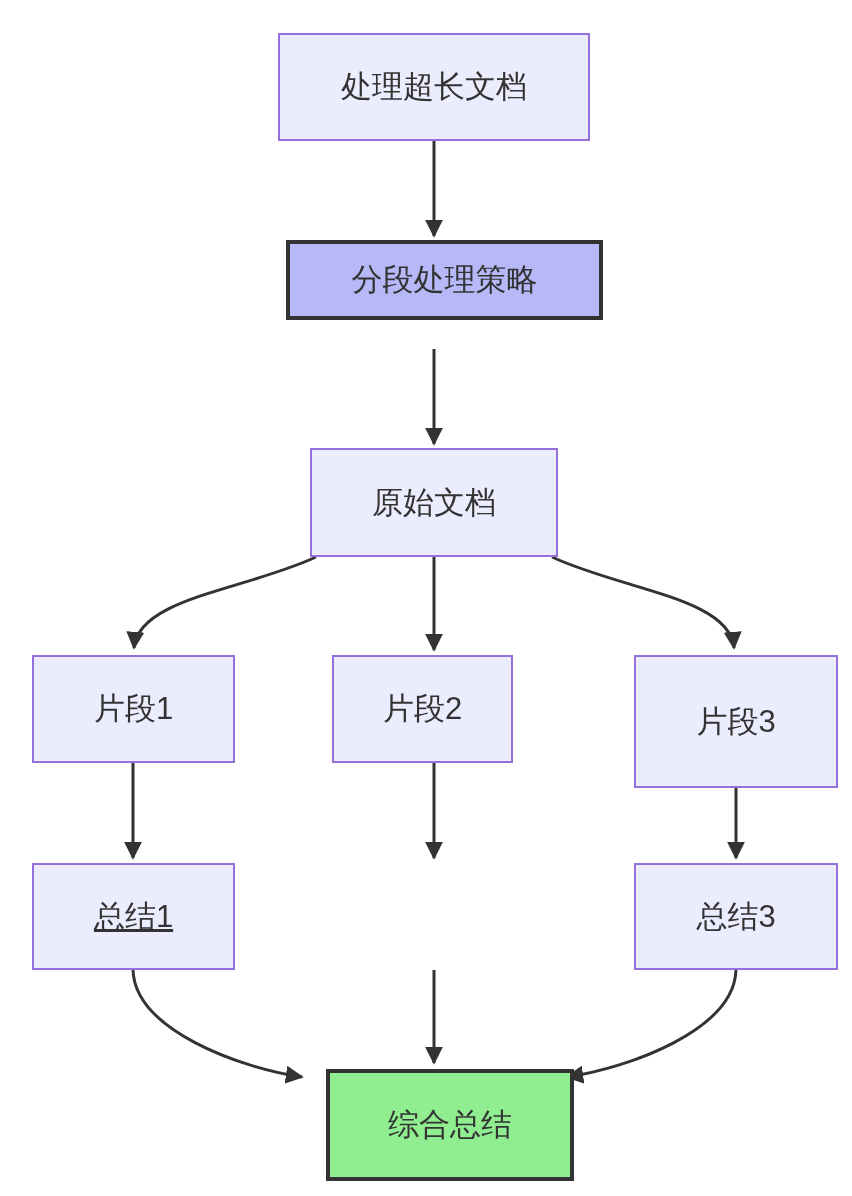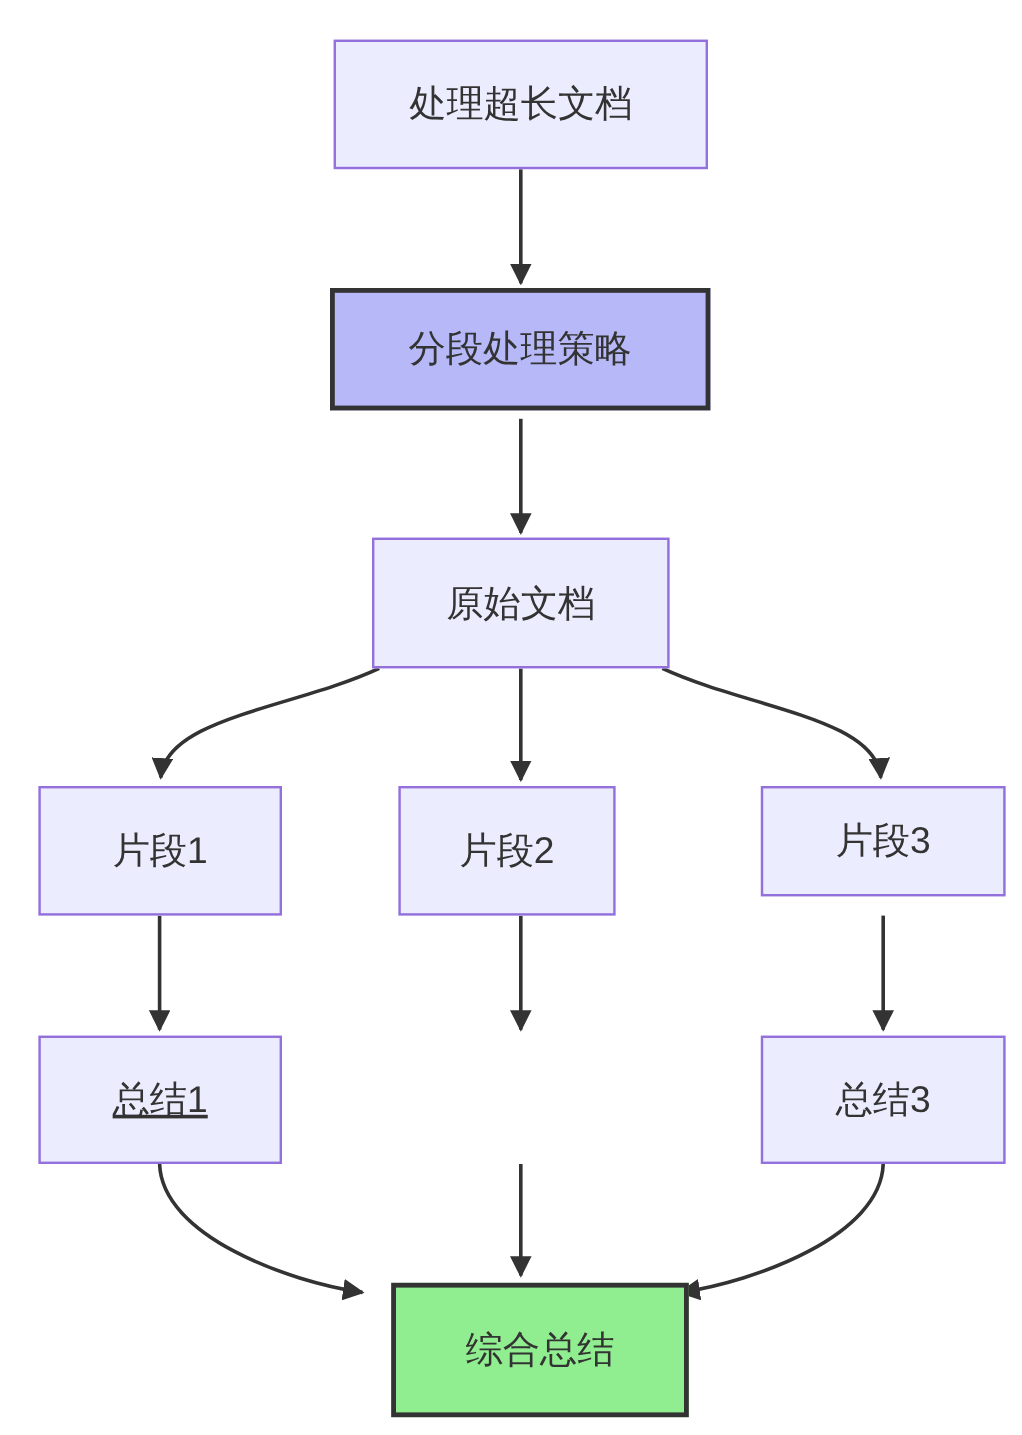--- a/index.html
+++ b/index.html
@@ -69,37 +69,37 @@
 
     <path class="edge" d="M133,970 C135,1030 240,1068 302,1077" marker-end="url(#arrowhead)"></path>
     <path class="edge" d="M434,970 L434,1063" marker-end="url(#arrowhead)"></path>
     <path class="edge" d="M736,970 C734,1030 629,1068 567,1077" marker-end="url(#arrowhead)"></path>
   </svg>
 
   <div class="node" style="left:278px; top:33px; width:312px; height:108px;">
     <span>处理超长文档</span>
   </div>
 
-  <div class="node highlight" style="left:275px; top:240px; width:317px; height:102px;">
+  <div class="node highlight" style="left:286px; top:240px; width:317px; height:80px;">
     <span>分段处理策略</span>
   </div>
 
   <div class="node" style="left:310px; top:448px; width:248px; height:109px;">
     <span>原始文档</span>
   </div>
 
   <div class="node" style="left:32px; top:655px; width:203px; height:108px;">
     <span>片段1</span>
   </div>
 
   <div class="node" style="left:332px; top:655px; width:181px; height:108px;">
     <span>片段2</span>
   </div>
 
-  <div class="node" style="left:634px; top:655px; width:204px; height:92px;">
+  <div class="node" style="left:634px; top:655px; width:204px; height:133px;">
     <span>片段3</span>
   </div>
 
   <div class="node" style="left:32px; top:863px; width:203px; height:107px;text-decoration:underline;">
     <span>总结1</span>
   </div>
 
 
   <div class="node" style="left:634px; top:863px; width:204px; height:107px;">
     <span>总结3</span>

